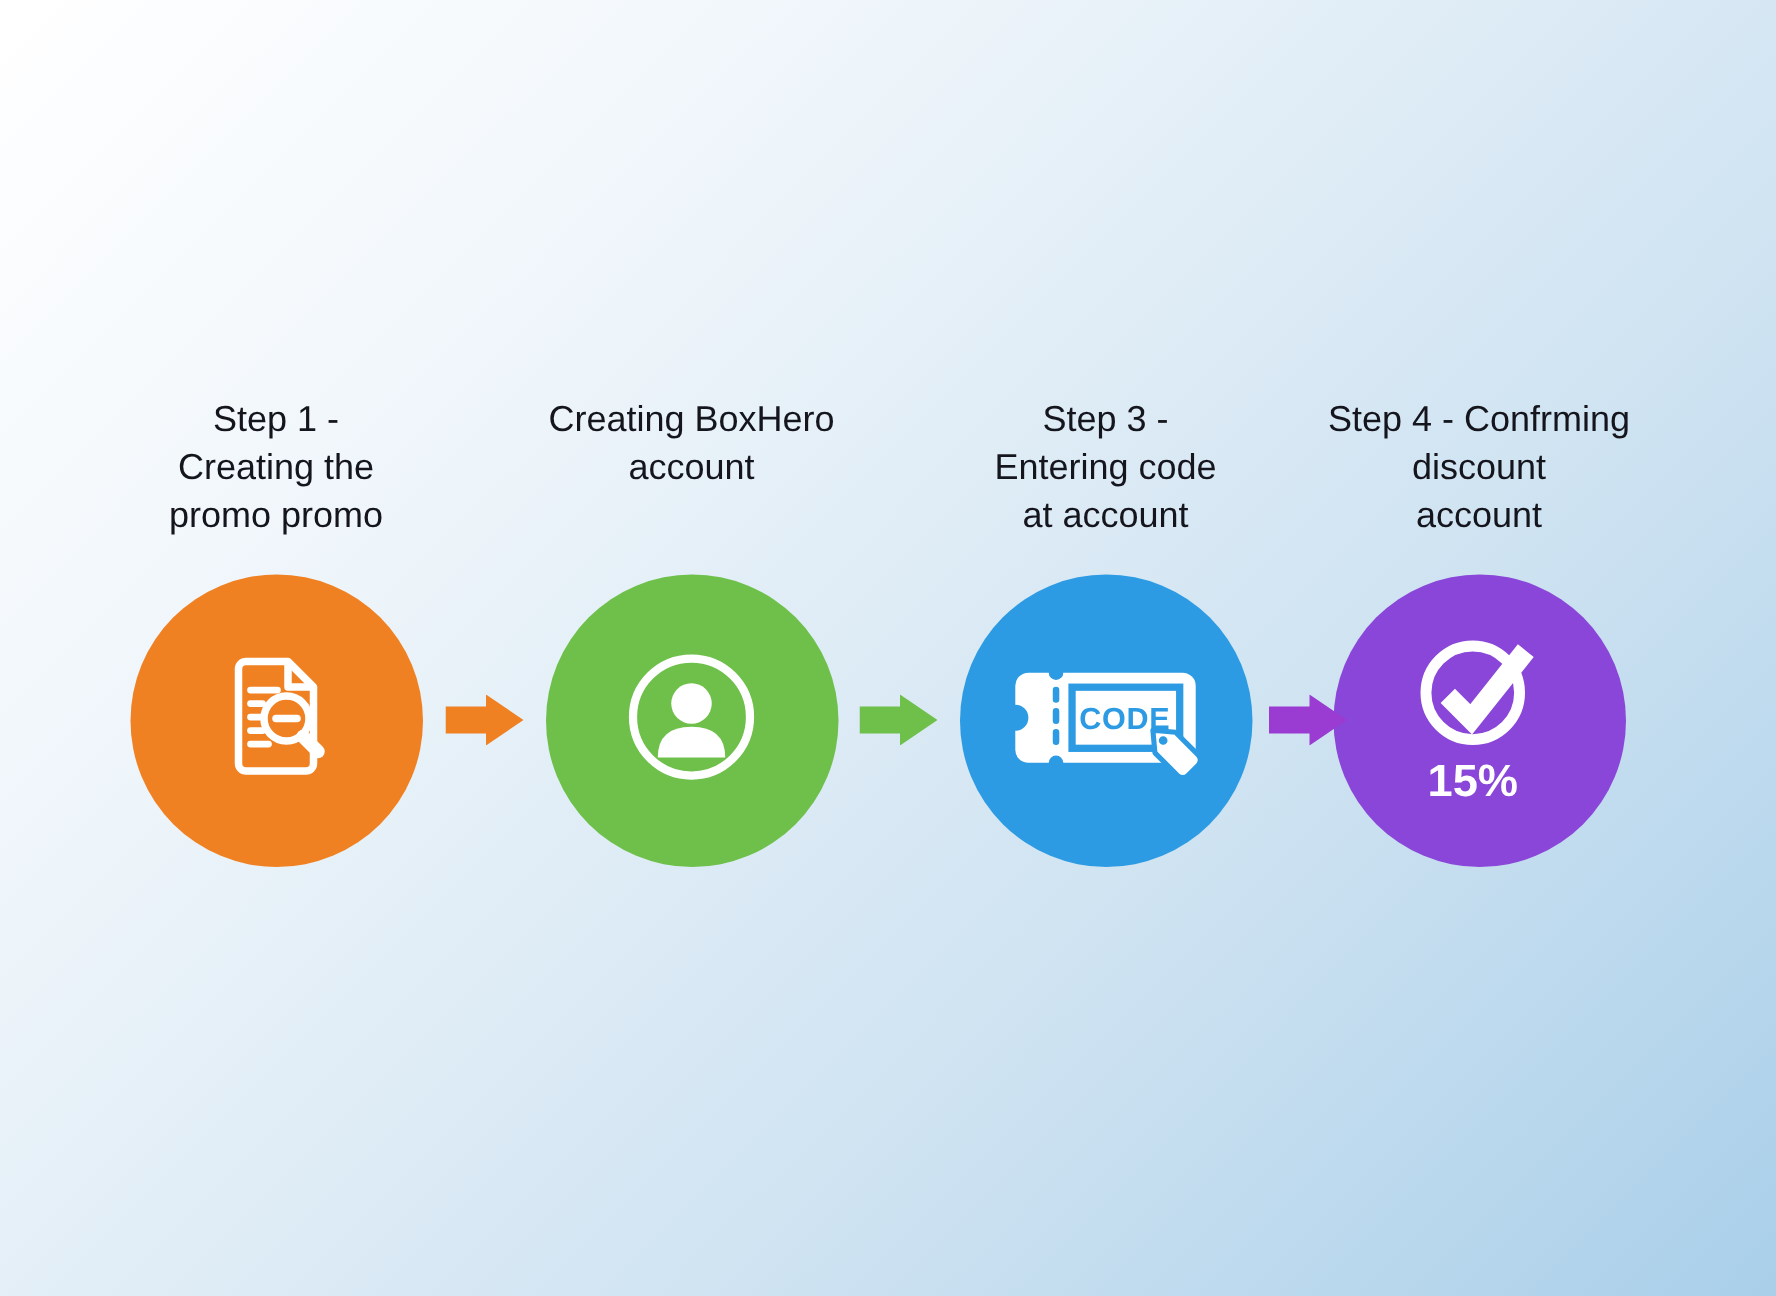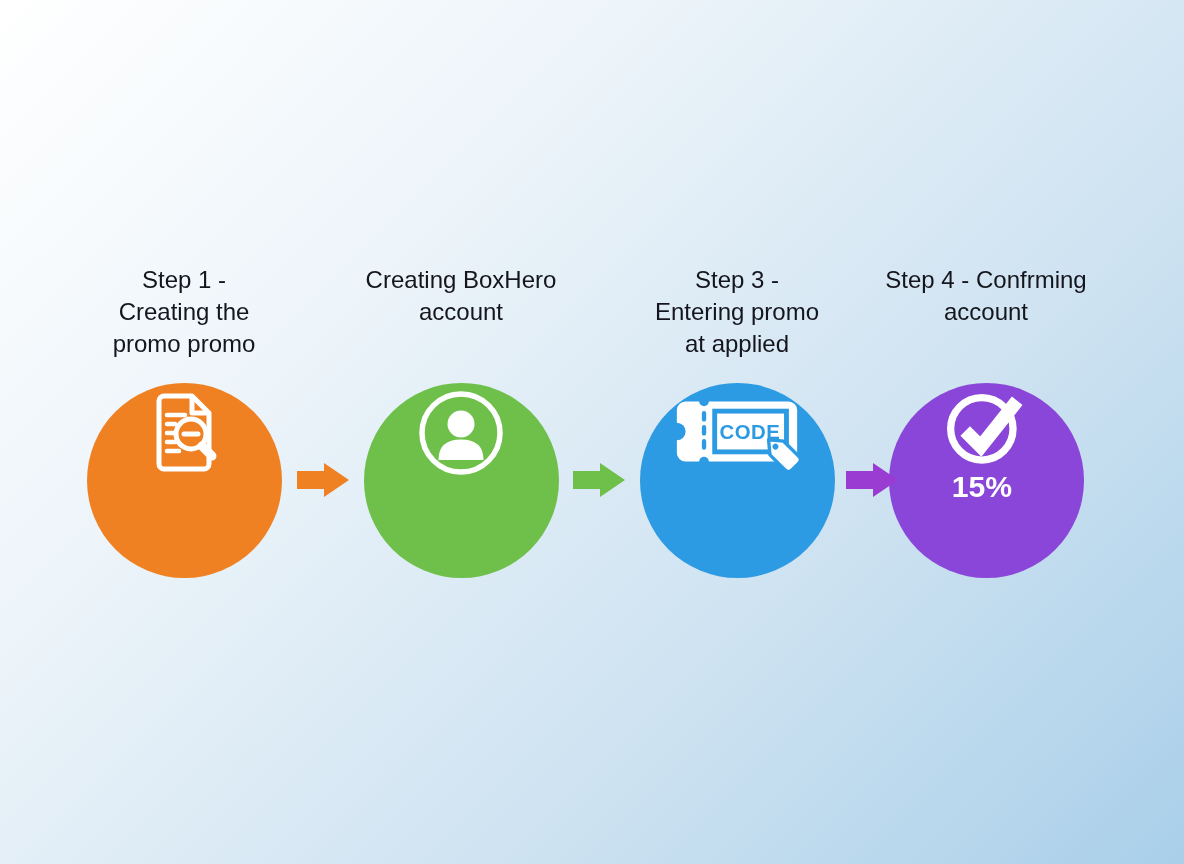--- a/index.html
+++ b/index.html
@@ -8,21 +8,21 @@
     position:relative;width:1184px;height:864px;overflow:hidden;
     background:linear-gradient(135deg,#ffffff 0%,#eef5fa 30%,#cde2f1 68%,#a9cfe9 100%);
   }
   .step{position:absolute;top:264px;width:280px;display:flex;flex-direction:column;align-items:center;}
   .step-title{
     text-align:center;font-weight:normal;font-size:24px;line-height:32px;
     color:#15151d;height:96px;width:280px;
   }
   .circle{
     width:195px;height:195px;border-radius:50%;margin-top:23px;
-    display:flex;align-items:flex-start;justify-content:center;
+    display:flex;align-items:center;justify-content:center;
   }
   .circle-orange{background:#F08122;}
   .circle-green{background:#6EC04A;}
   .circle-blue{background:#2C9BE3;}
   .circle-purple{background:#8A46D8;}
   .arrow{position:absolute;top:463px;width:52px;height:34px;}
   svg text{font-family:"Liberation Sans",sans-serif;font-weight:bold;}
 </style>
 </head>
 <body>
@@ -65,22 +65,22 @@
           <circle cx="50" cy="41" r="13.5" fill="#fff"></circle>
           <path d="M27.5 77 Q27.5 56.5 50 56.5 Q72.5 56.5 72.5 77 Z" fill="#fff"></path>
         </svg>
       </span>
     </div>
   </div>
 
   <div class="step" style="left:597px;">
     <div class="step-title">
       <div>Step 3 -</div>
-      <div>Entering promo</div>
-      <div>at applied</div>
+      <div>Entering code</div>
+      <div>at account</div>
     </div>
     <div class="circle circle-blue">
       <span>
         <svg viewBox="0 0 140 100" width="136" height="97">
           <rect x="8" y="19" width="124" height="62" rx="9" fill="#fff"></rect>
           <circle cx="8" cy="50" r="9" fill="#2C9BE3"></circle>
           <circle cx="36" cy="19" r="5" fill="#2C9BE3"></circle>
           <circle cx="36" cy="81" r="5" fill="#2C9BE3"></circle>
           <line x1="36" y1="31" x2="36" y2="69" stroke="#2C9BE3" stroke-width="4.5" stroke-dasharray="6.5 8" stroke-linecap="round"></line>
           <rect x="47" y="29" width="74" height="42" fill="none" stroke="#2C9BE3" stroke-width="5"></rect>
@@ -90,20 +90,21 @@
             <circle cx="-9" cy="0" r="3" fill="#2C9BE3"></circle>
           </g>
         </svg>
       </span>
     </div>
   </div>
 
   <div class="step" style="left:846px;">
     <div class="step-title">
       <div>Step 4 - Confrming</div>
+      <div>discount</div>
       <div>account</div>
     </div>
     <div class="circle circle-purple">
       <span>
         <svg viewBox="0 0 100 120" width="104" height="125">
           <circle cx="46" cy="44" r="30" fill="none" stroke="#fff" stroke-width="7"></circle>
           <path d="M30 46 L45 61 L80 17" fill="none" stroke="#fff" stroke-width="13" stroke-linejoin="miter"></path>
           <text x="46" y="110" text-anchor="middle" font-size="29" fill="#fff">15%</text>
         </svg>
       </span>

